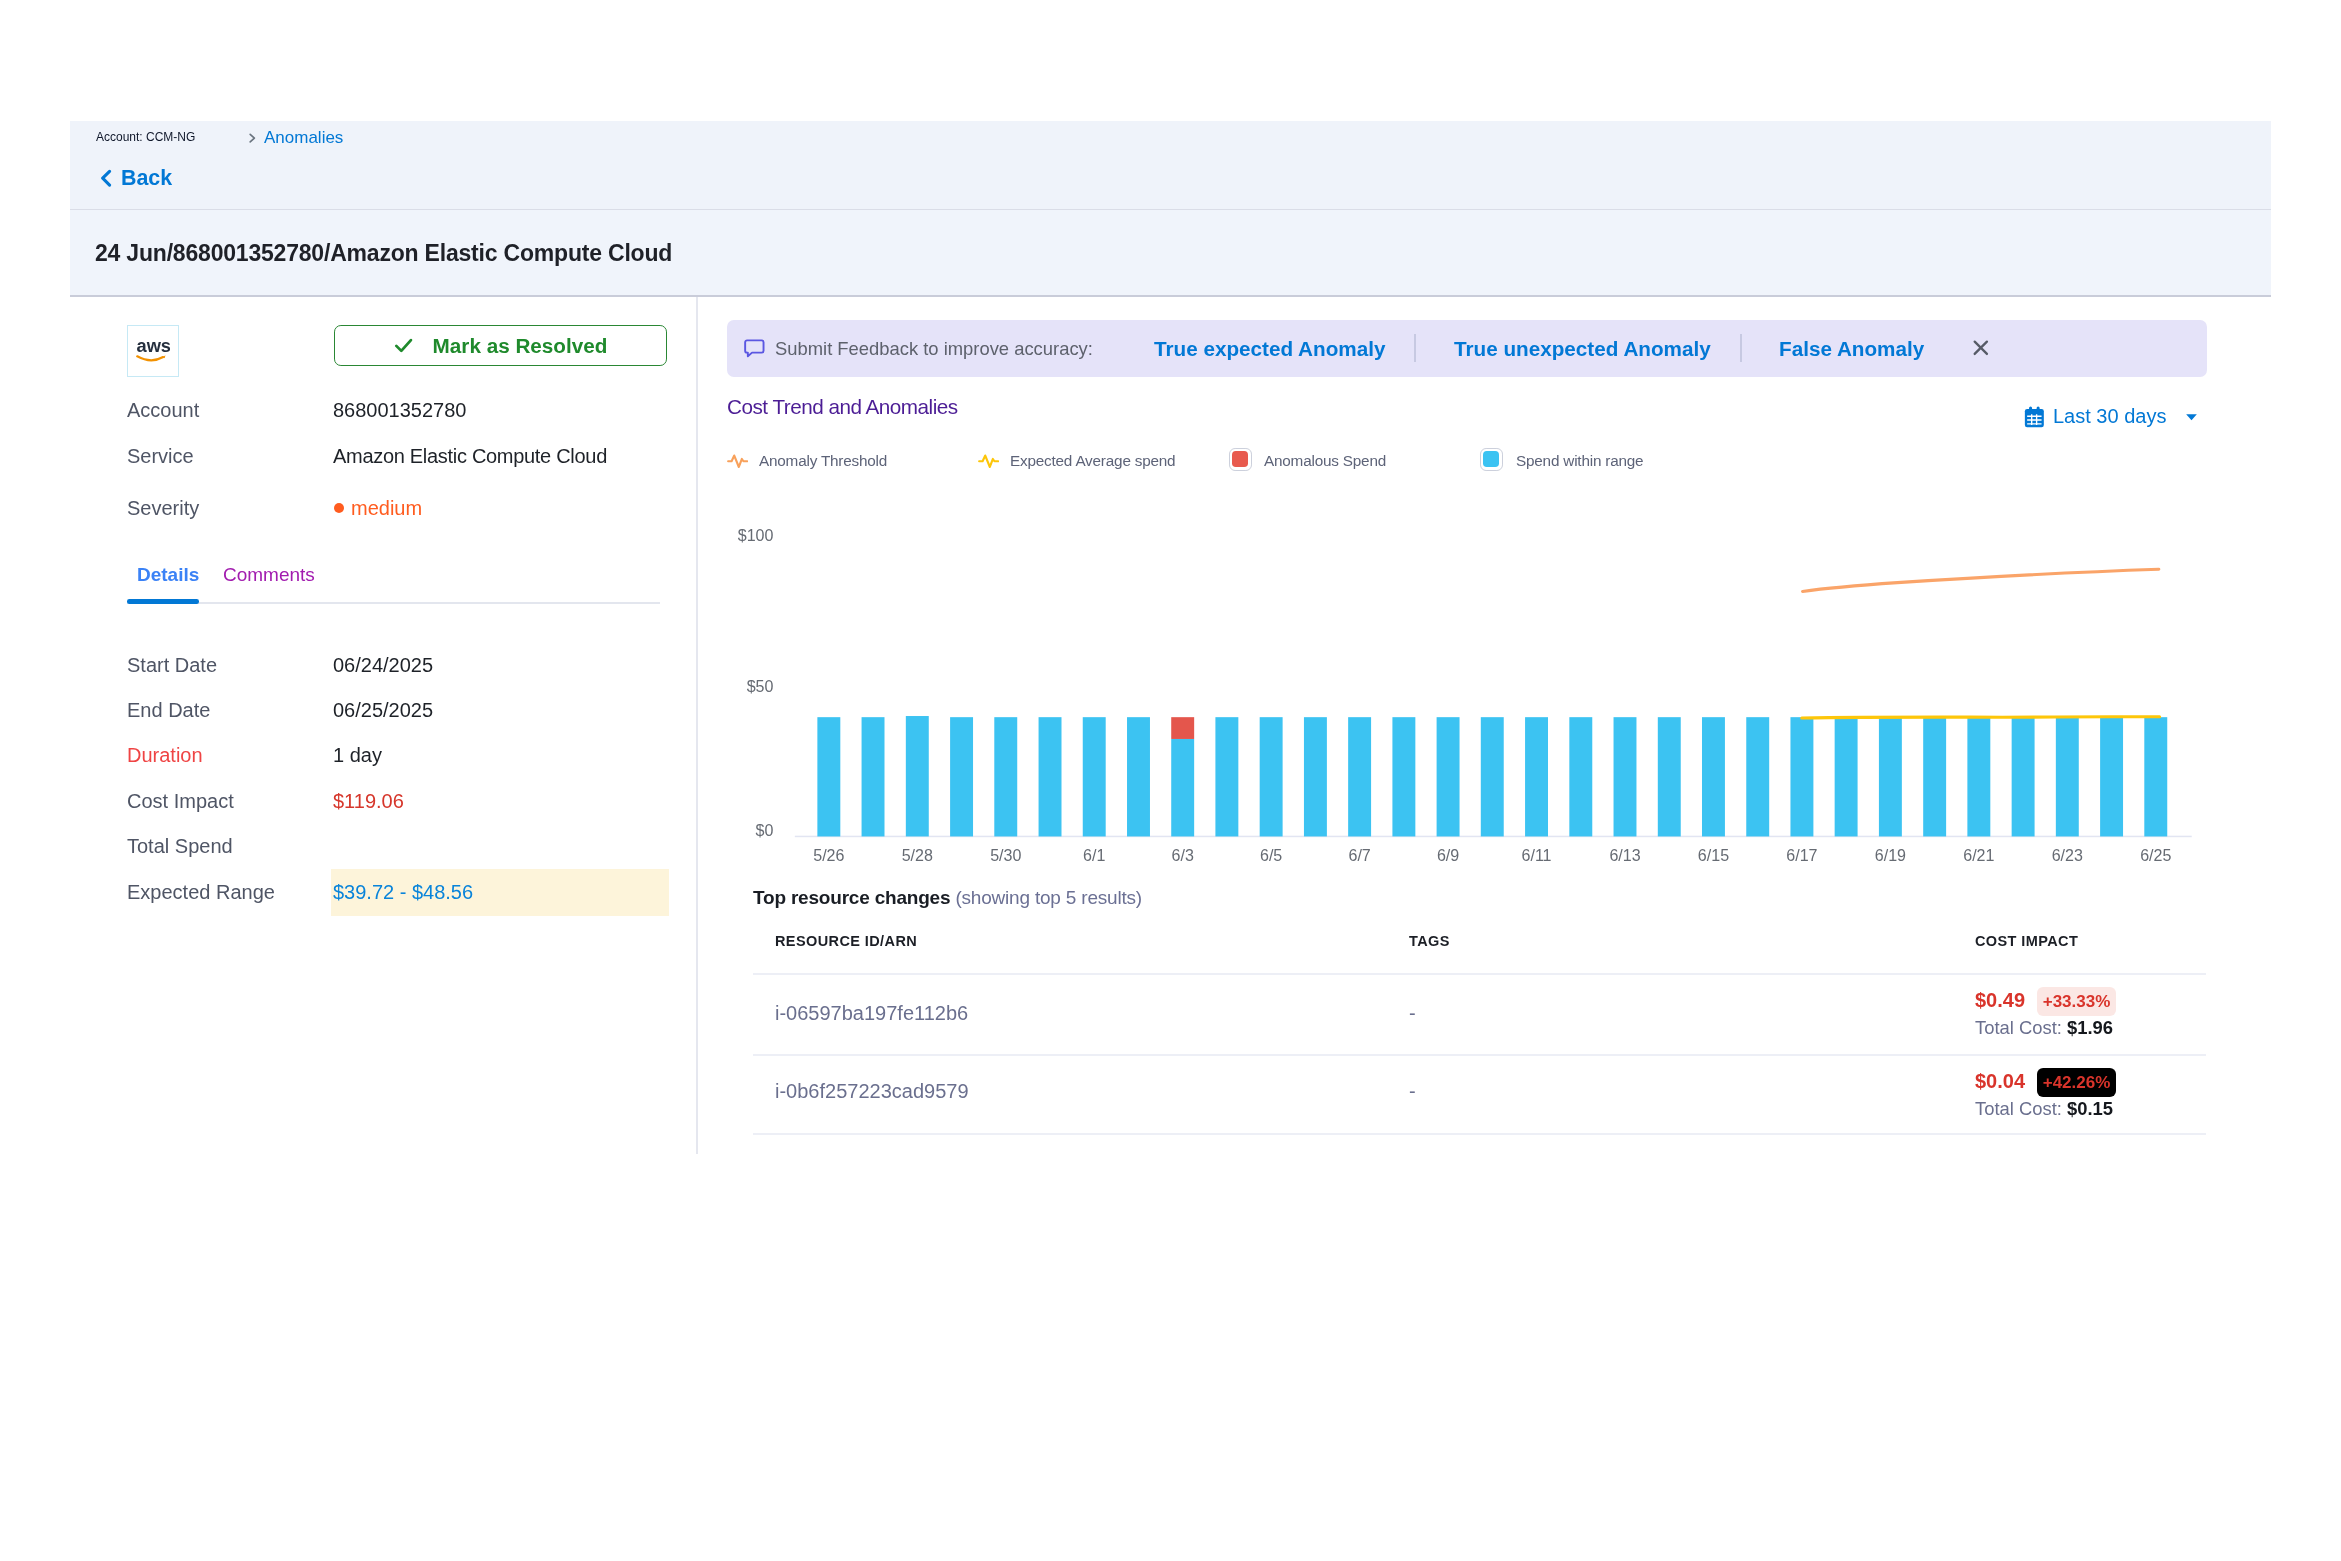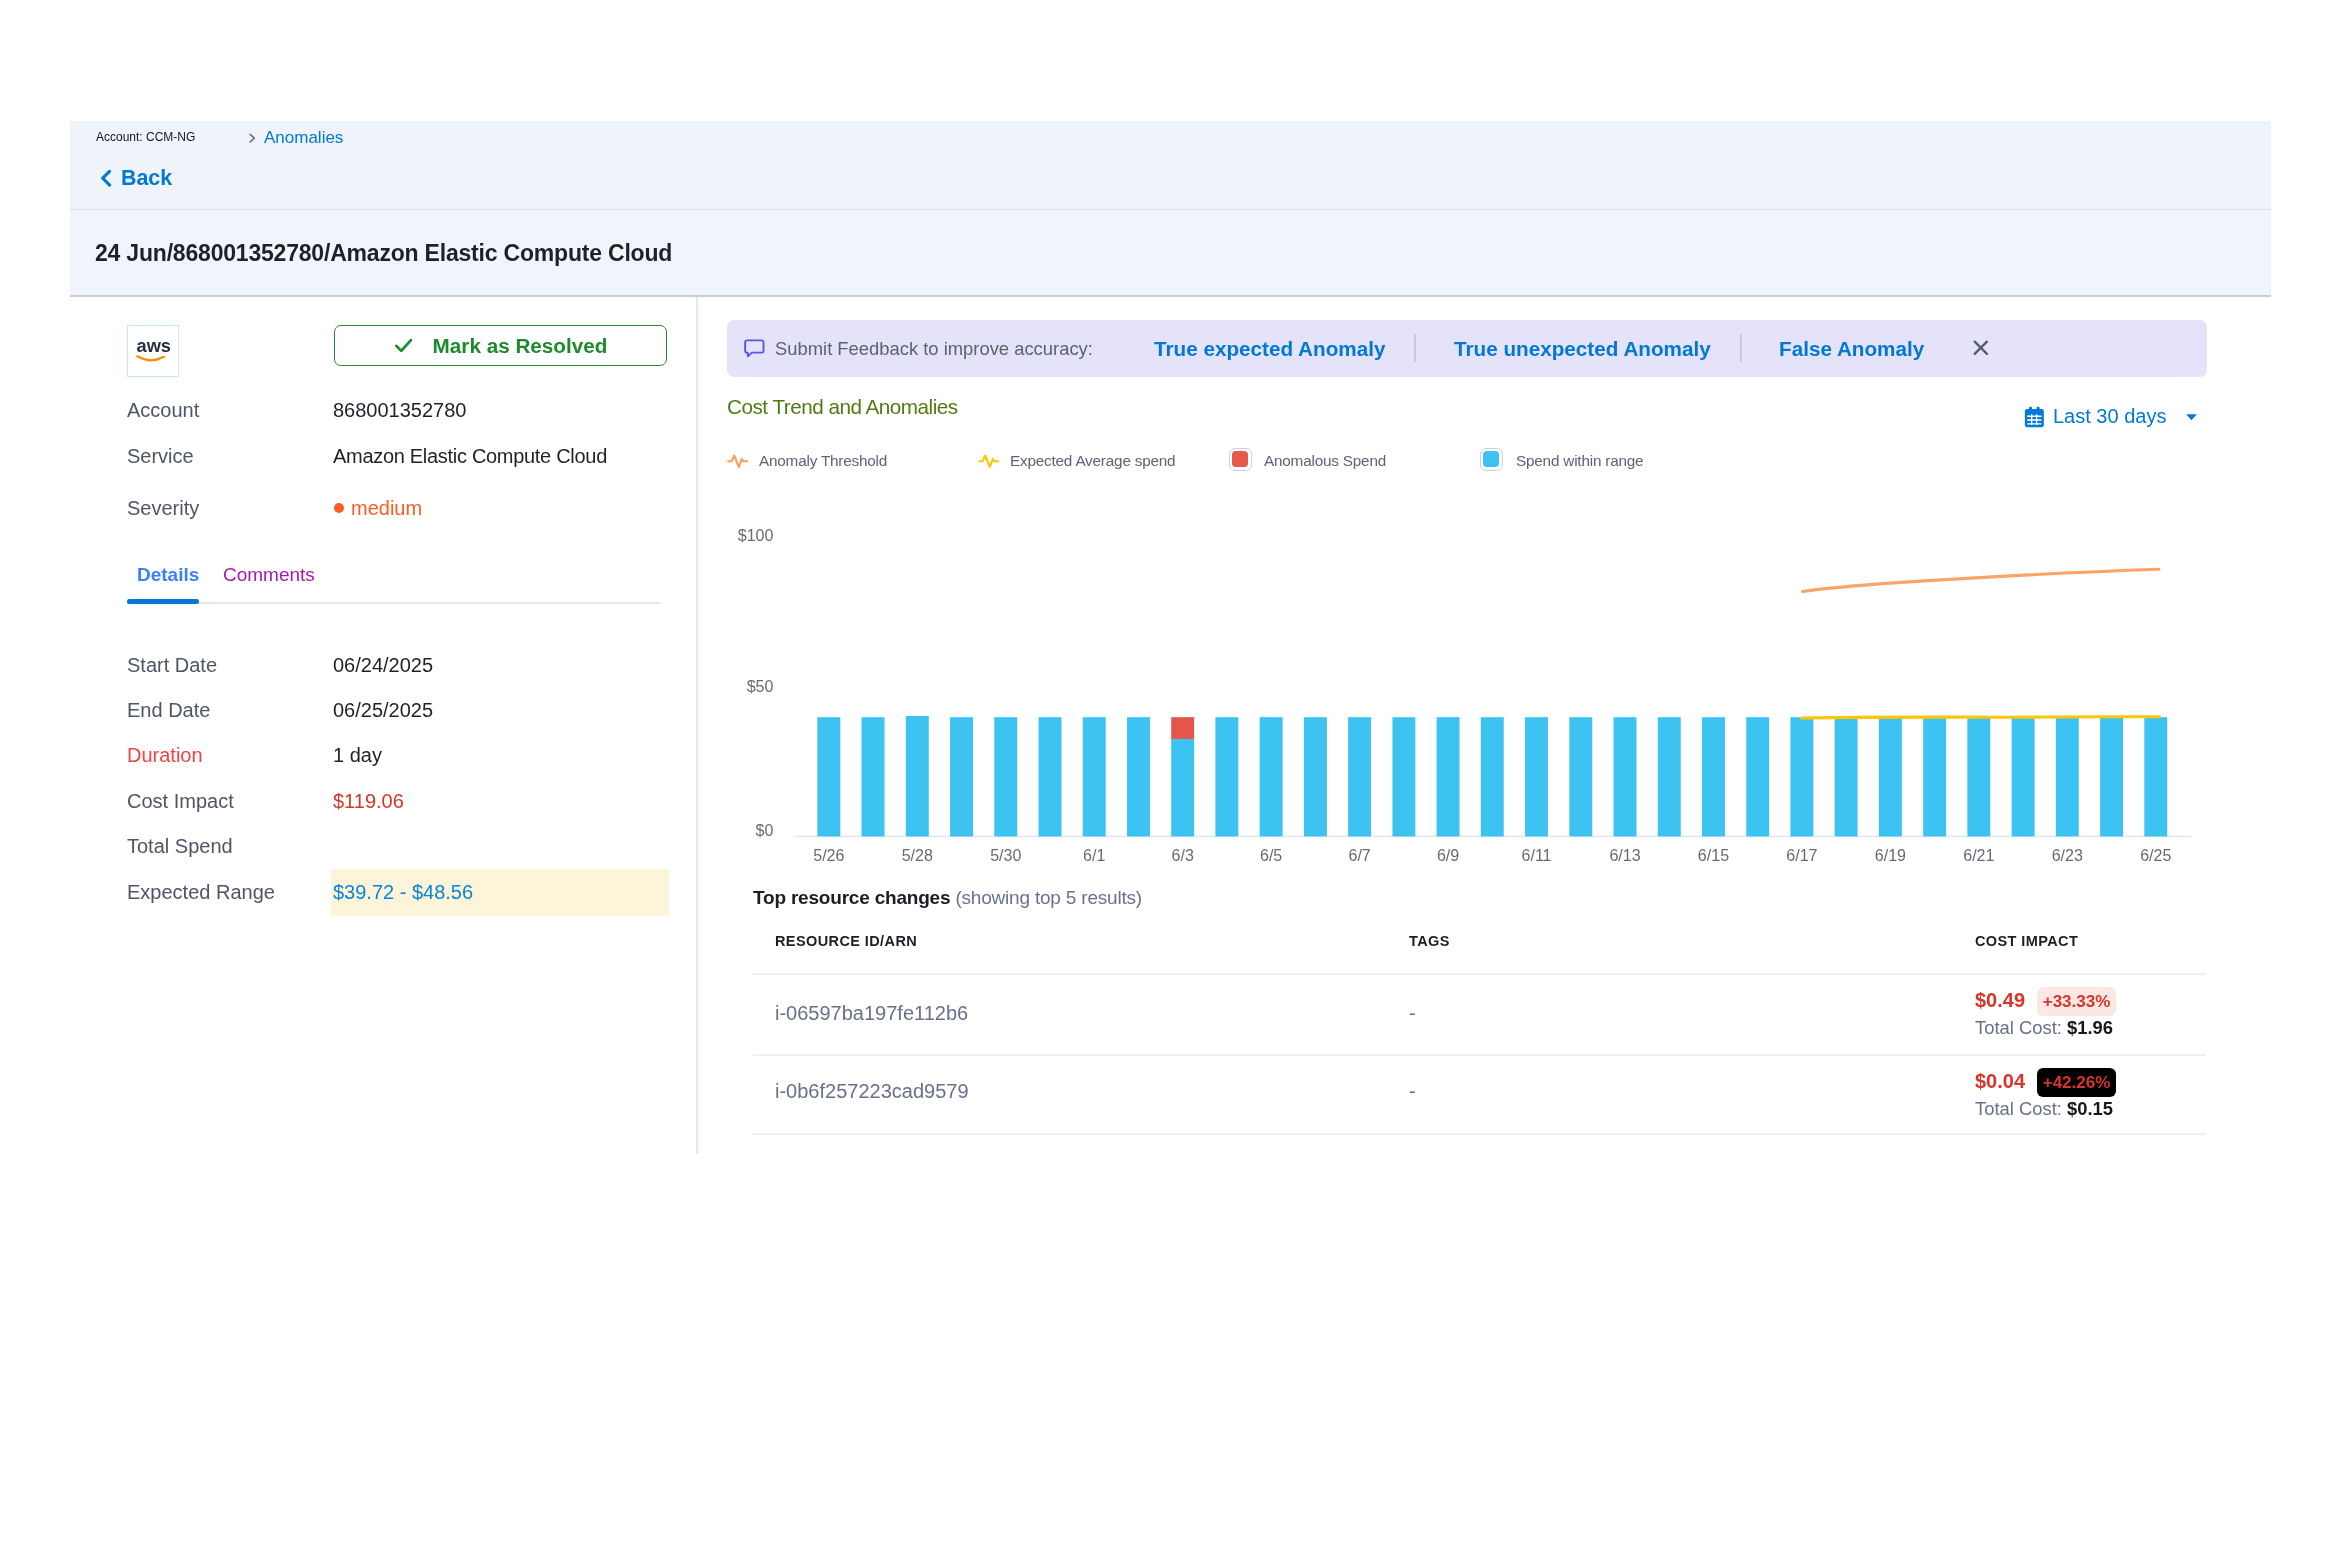--- a/index.html
+++ b/index.html
@@ -79,21 +79,21 @@
   <div class="abs" style="left:775px;top:339px;height:19px;line-height:19px;font-size:18.4px;color:#5d616c;">Submit Feedback to improve accuracy:</div>
   <div class="abs" style="left:1154px;top:338px;height:21.4px;line-height:21.4px;font-size:20.7px;font-weight:bold;color:#0278d5;">True expected Anomaly</div>
   <div class="abs" style="left:1414px;top:334px;width:1.5px;height:27.6px;background:#c7c9e2;"></div>
   <div class="abs" style="left:1454px;top:338px;height:21.4px;line-height:21.4px;font-size:20.7px;font-weight:bold;color:#0278d5;">True unexpected Anomaly</div>
   <div class="abs" style="left:1740px;top:334px;width:1.5px;height:27.6px;background:#c7c9e2;"></div>
   <div class="abs" style="left:1779px;top:338px;height:21.4px;line-height:21.4px;font-size:20.7px;font-weight:bold;color:#0278d5;">False Anomaly</div>
   <svg class="abs" style="left:1972px;top:339px;" width="17.6" height="17.6" viewBox="0 0 23 23" fill="none">
       <path d="M3.5 3.5 L19.5 19.5 M19.5 3.5 L3.5 19.5" stroke="#565b67" stroke-width="3" stroke-linecap="round"></path>
     </svg>
 
-  <div class="abs" style="left:727px;top:397px;height:20.7px;line-height:20.7px;font-size:20.7px;letter-spacing:-0.5px;color:#4d7c0f;">Cost Trend and Anomalies</div>
+  <div class="abs" style="left:727px;top:397px;height:20.7px;line-height:20.7px;font-size:20.7px;letter-spacing:-0.5px;color:#4c1d95;">Cost Trend and Anomalies</div>
 
   <svg class="abs" style="left:2024px;top:406px;" width="20.7" height="22" viewBox="0 0 27 29">
     <rect x="1" y="4" width="25" height="24" rx="3" fill="#0278d5"></rect>
     <rect x="6.5" y="0.5" width="4" height="8" rx="2" fill="#0278d5"></rect>
     <rect x="16.5" y="0.5" width="4" height="8" rx="2" fill="#0278d5"></rect>
     <rect x="4" y="11" width="19" height="14" fill="#0278d5"></rect>
     <path d="M4 13.5 h19 M4 18.5 h19 M4 23.5 h19 M10 11 v14 M16.5 11 v14" stroke="#ffffff" stroke-width="1.8"></path>
   </svg>
   <div class="abs" style="left:2053px;top:406px;height:20.7px;line-height:20.7px;font-size:20px;color:#0278d5;">Last 30 days</div>
   <svg class="abs" style="left:2185px;top:413px;" width="13" height="8.4" viewBox="0 0 17 11">

